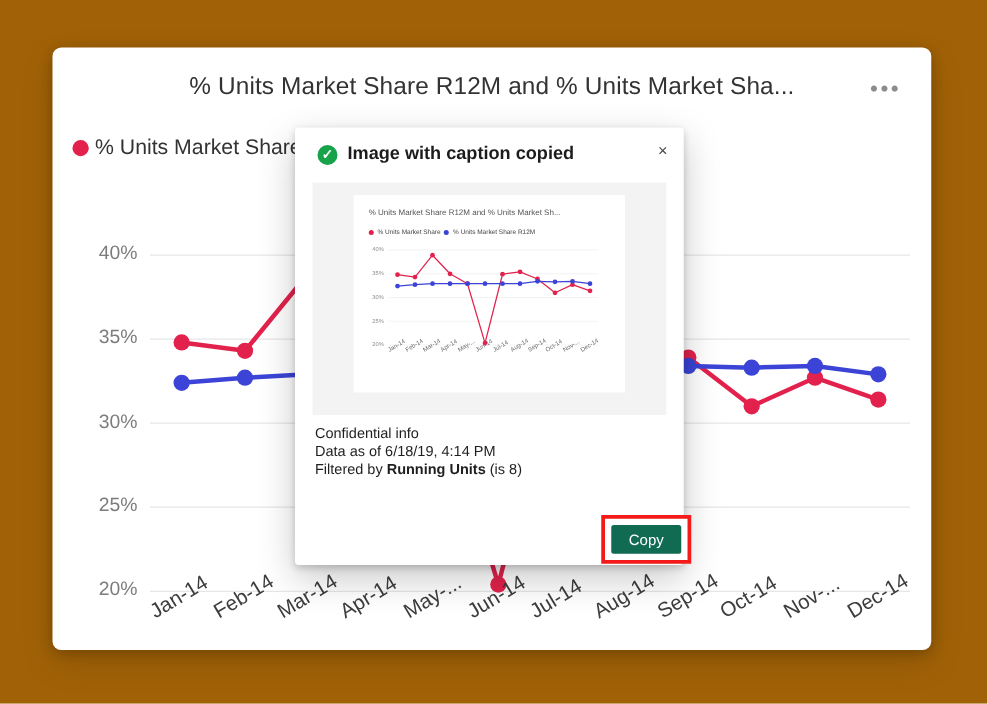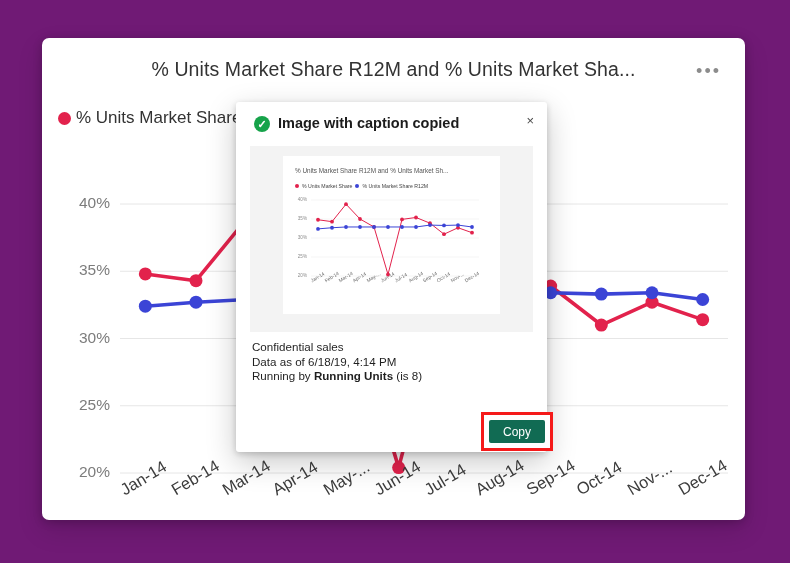--- a/index.html
+++ b/index.html
@@ -2,21 +2,21 @@
 <html><head>
 <meta charset="utf-8">
 <style>
   html, body {
     margin: 0; padding: 0;
     width: 790px; height: 563px;
     background: #ffffff;
     font-family: "Liberation Sans", sans-serif;
     overflow: hidden;
   }
-  #root { position: relative; width: 790px; height: 563px; background:#701a75; }
+  #root { position: relative; width: 790px; height: 563px; background:#a16207; }
 
   
   .card {
     position: absolute;
     left: 42px; top: 38px;
     width: 703px; height: 482px;
     background: #ffffff;
     border-radius: 7px;
     box-shadow: 0 2px 10px rgba(0,0,0,0.20), 0 10px 26px rgba(0,0,0,0.13);
   }
@@ -349,22 +349,22 @@
               <div class="thumb-xt" style="left: 139px; top: 87px;">Sep-14</div>
               <div class="thumb-xt" style="left: 153px; top: 87px;">Oct-14</div>
               <div class="thumb-xt" style="left: 167px; top: 87px;">Nov-...</div>
               <div class="thumb-xt" style="left: 181px; top: 87px;">Dec-14</div>
             </div>
         </div>
       </div>
     </div>
 
     <div class="dlg-body">
-      <div>Confidential sales</div>
+      <div>Confidential info</div>
       <div>Data as of 6/18/19, 4:14 PM</div>
-      <div><span>Running by </span><b>Running Units</b><span> (is 8)</span></div>
+      <div><span>Filtered by </span><b>Running Units</b><span> (is 8)</span></div>
     </div>
   </div>
 
   <div class="copy-highlight"></div>
   <button class="copy-btn">Copy</button>
 
 </div>
 
 </body></html>

